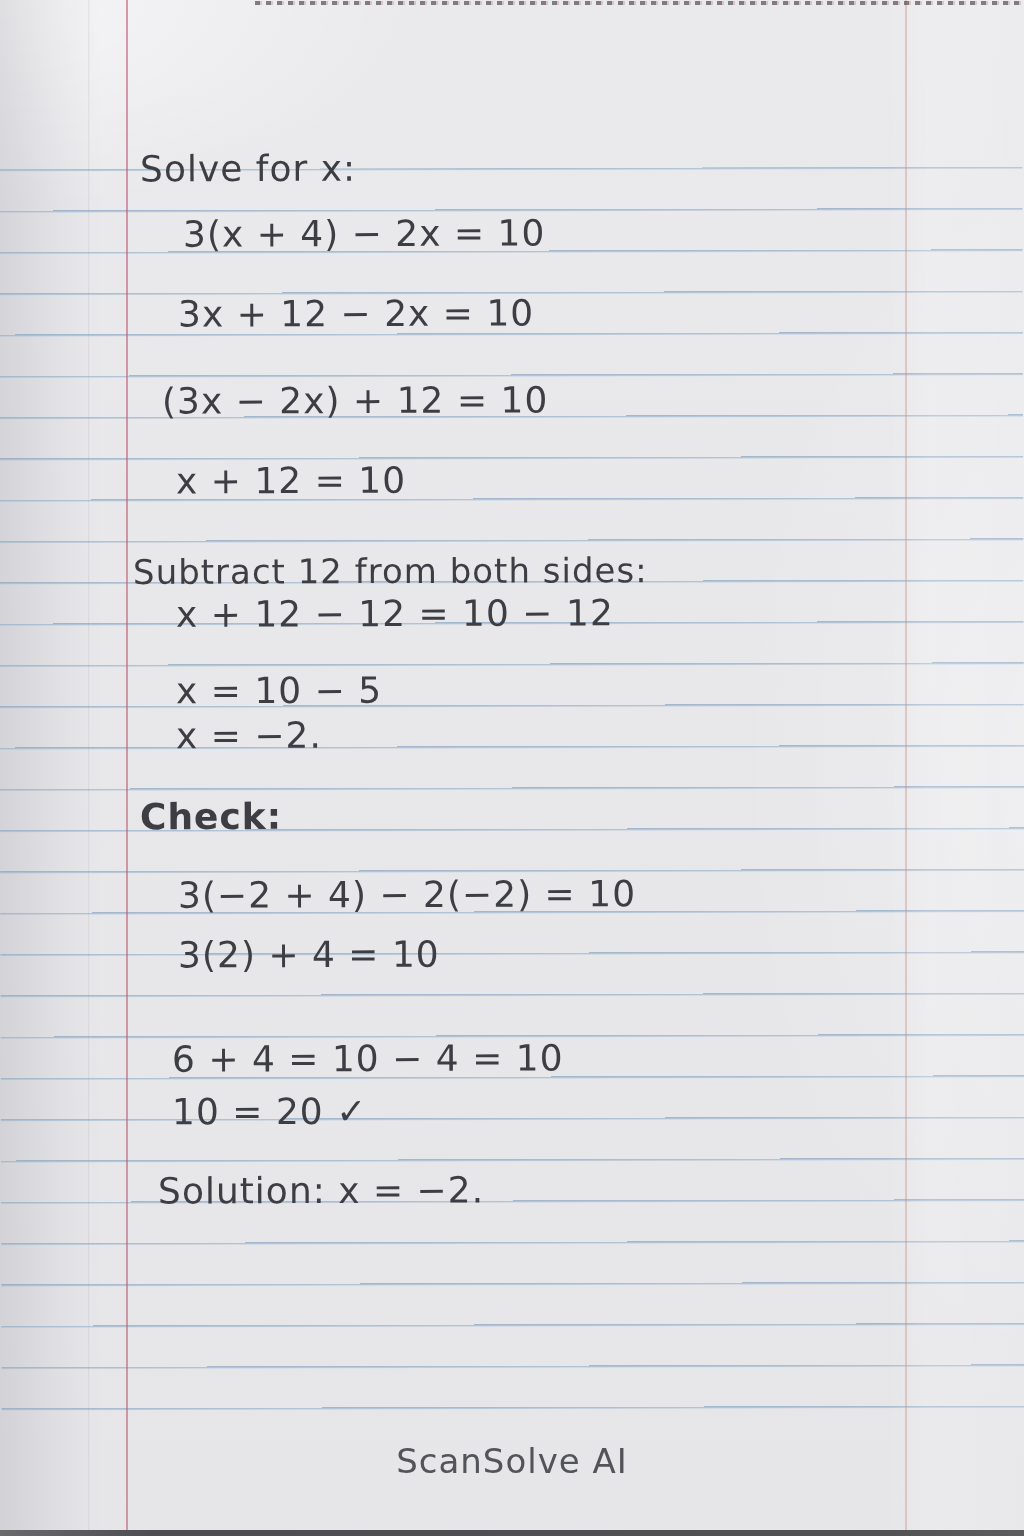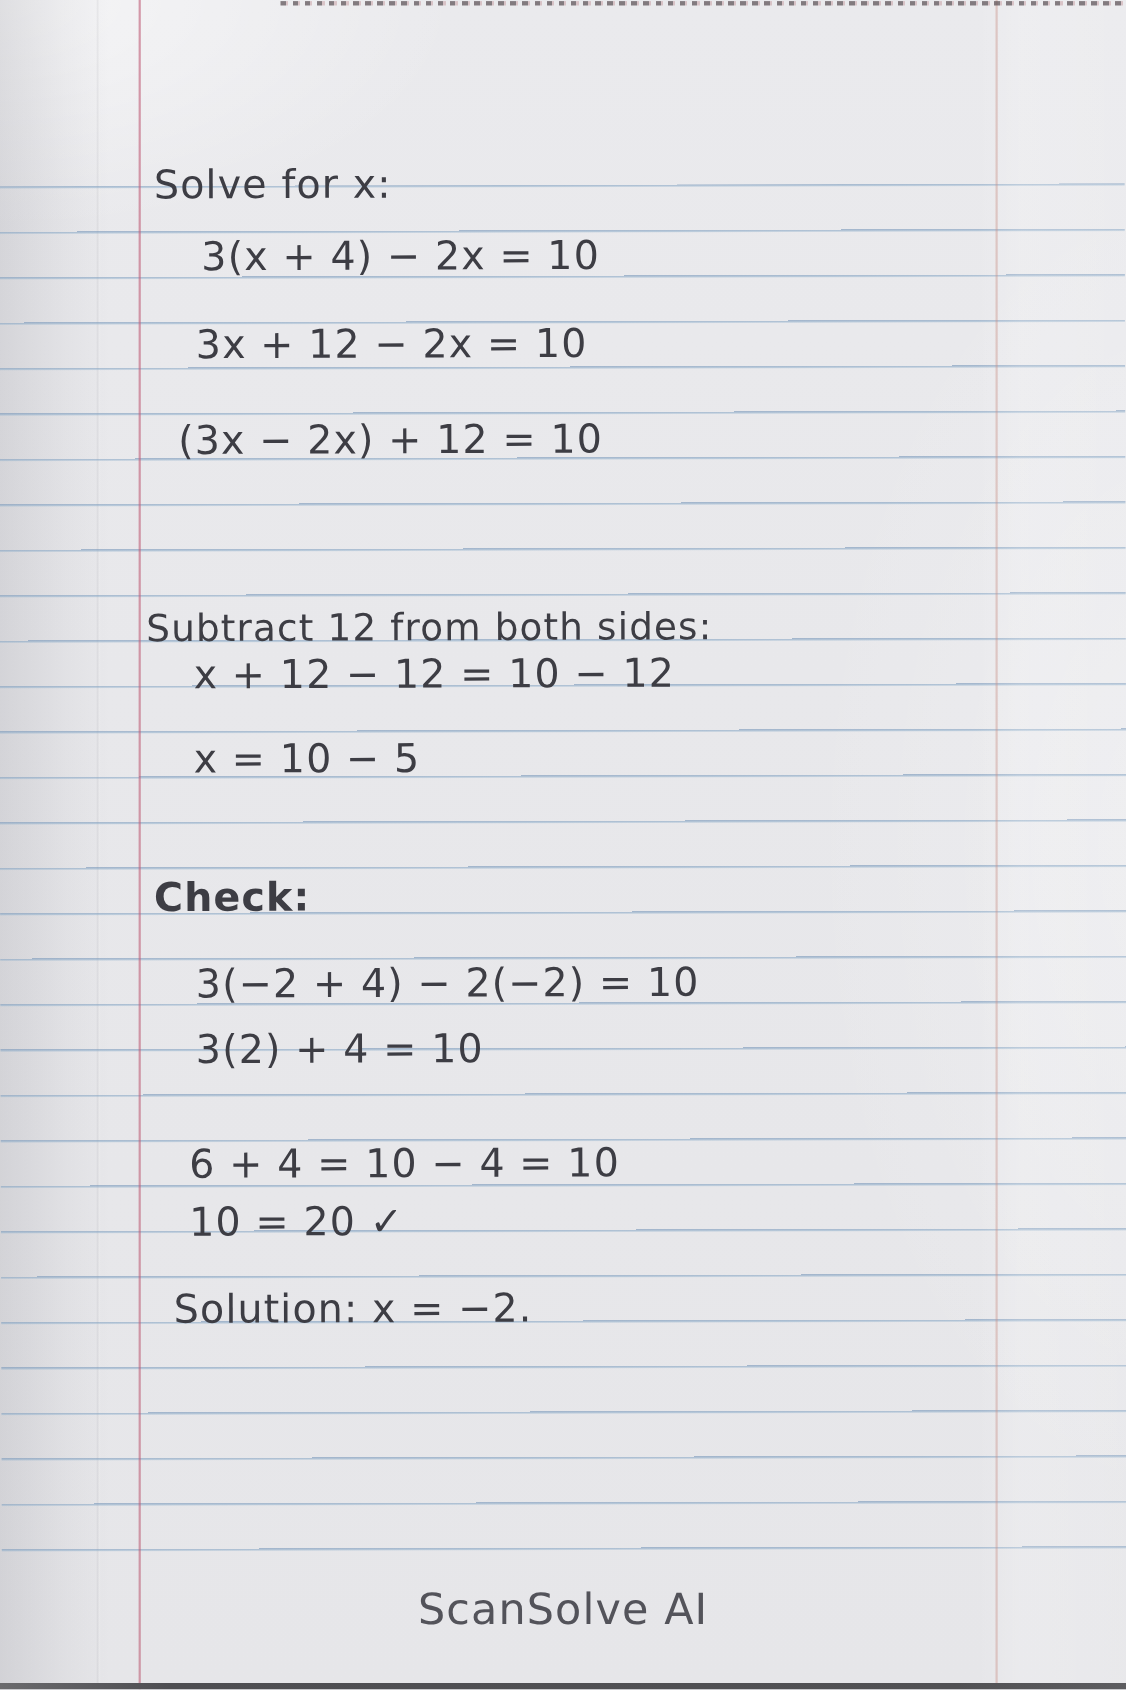--- a/index.html
+++ b/index.html
@@ -108,21 +108,21 @@
   .hw12{top:932px; left:178px;}
   .hw13{top:1036px;left:172px;}
   .hw14{top:1089px;left:172px;}
   .hw15{top:1168px;left:158px;}
 
   .watermark{
     position:absolute;
     top:1441px;left:0;width:100%;
     text-align:center;
     color:#53535a;
-    font-size:39px;
+    font-size:34px;
     letter-spacing:1px;
   }
 </style>
 </head>
 <body>
 
 <div class="paper">
 
   <div class="left-shade"></div>
   <div class="left-crease"></div>
@@ -130,23 +130,25 @@
   <div class="margin-line"></div>
   <div class="right-band"></div>
   <div class="right-guide"></div>
   <div class="perforation"></div>
   <div class="bottom-edge"></div>
 
   <div class="hw hw1">Solve for x:</div>
   <div class="hw hw2">3(x + 4) − 2x = 10</div>
   <div class="hw hw3">3x + 12 − 2x = 10</div>
   <div class="hw hw4">(3x − 2x) + 12 = 10</div>
+  <div class="hw hw5">x + 12 = 10</div>
   <div class="hw hw6 small">Subtract 12 from both sides:</div>
   <div class="hw hw7">x + 12 − 12 = 10 − 12</div>
   <div class="hw hw8">x = 10 − 5</div>
+  <div class="hw hw9">x = −2.</div>
   <div class="hw hw10">Check:</div>
   <div class="hw hw11">3(−2 + 4) − 2(−2) = 10</div>
   <div class="hw hw12">3(2) + 4 = 10</div>
   <div class="hw hw13">6 + 4 = 10 − 4 = 10</div>
   <div class="hw hw14">10 = 20 ✓</div>
   <div class="hw hw15">Solution: x = −2.</div>
 
   <div class="watermark">ScanSolve AI</div>
 
 </div>

